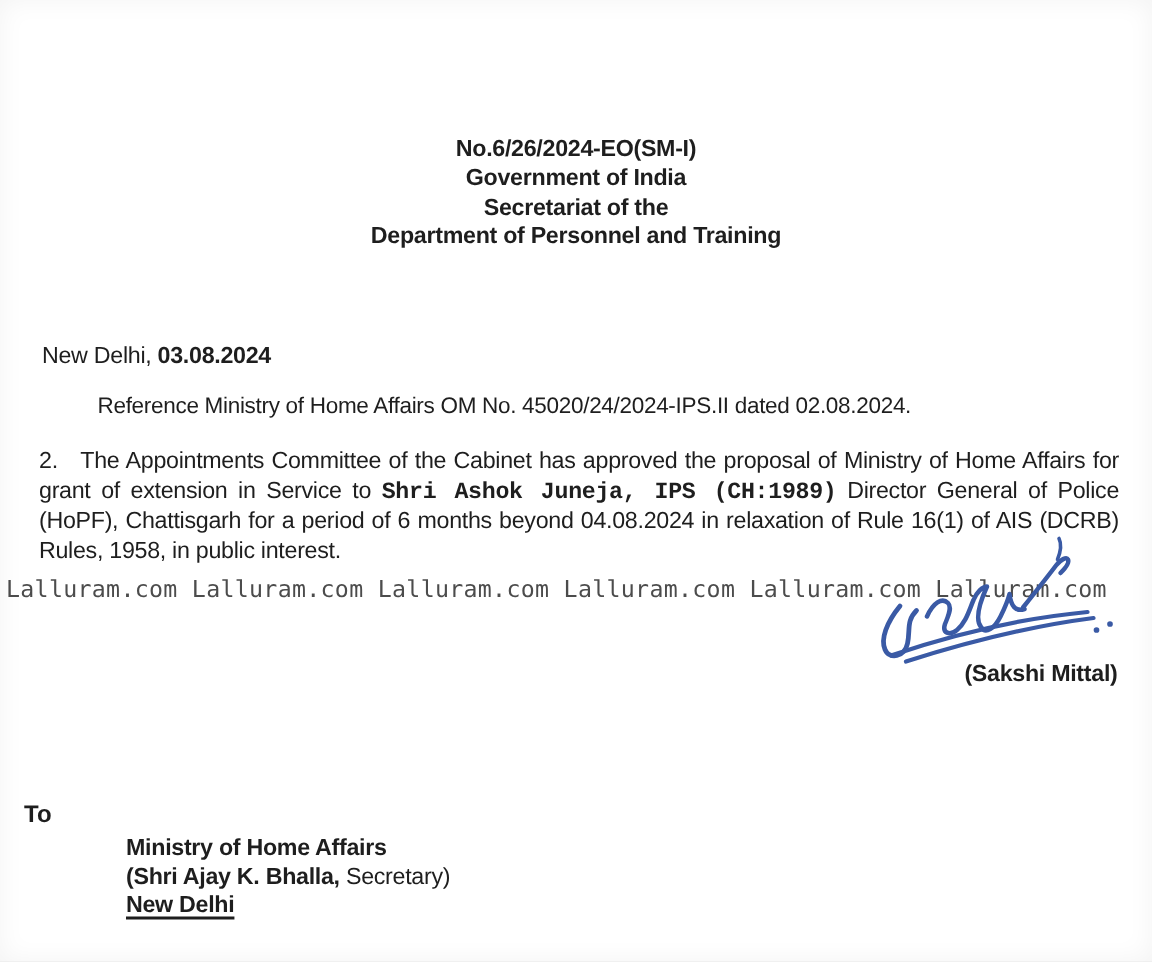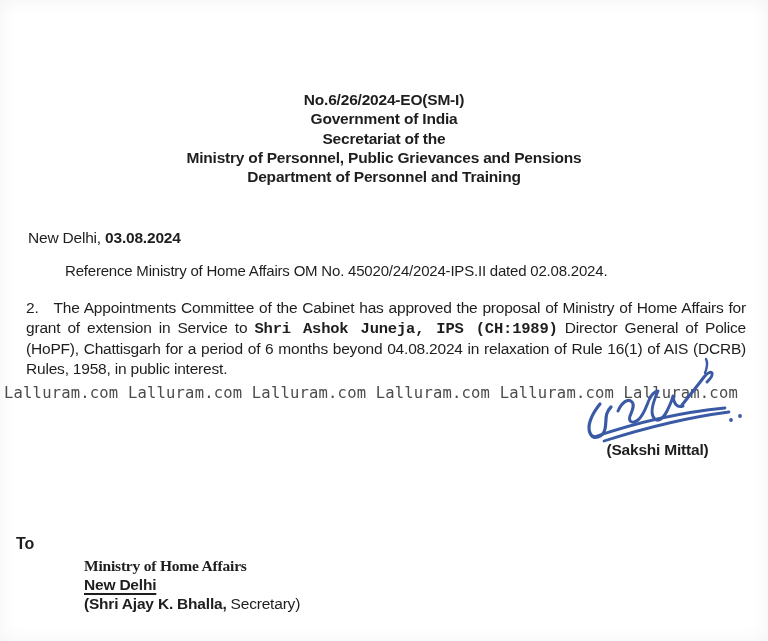--- a/index.html
+++ b/index.html
@@ -31,45 +31,44 @@
   .watermark{
     position:absolute;top:384px;left:4px;width:768px;
     font-family:"DejaVu Sans Mono",monospace;font-size:15.5px;color:#4c4c4c;
     white-space:nowrap;letter-spacing:0.2px;
   }
   .sig-svg{position:absolute;top:350px;left:578px;}
   .sig-block{
     position:absolute;top:440px;left:570px;width:175px;text-align:center;
     font-size:15.5px;line-height:20.5px;letter-spacing:-0.2px;
   }
-  .sig-block .sig-name{font-weight:700;}
+  .sig-block .sig-name{font-weight:700;text-align:right;}
   .to-label{
     position:absolute;top:535px;left:16px;font-weight:700;font-size:16px;
   }
   .addr-block{
     position:absolute;top:556px;left:84px;font-size:15.5px;line-height:19px;
     letter-spacing:-0.2px;
   }
-  .addr-block .org{font-weight:700;font-family:Liberation Serif, serif;}
+  .addr-block .org{font-weight:700;}
   .addr-block .person-bold{font-weight:700;}
   .addr-block .city{
     font-weight:700;text-decoration:underline;
     text-underline-offset:3px;text-decoration-thickness:1.5px;
   }
 </style>
 </head>
 <body>
 
 <div class="page">
 
   <div class="header-block">
     <div>No.6/26/2024-EO(SM-I)</div>
     <div>Government of India</div>
     <div>Secretariat of the</div>
-    <div>Ministry of Personnel, Public Grievances and Pensions</div>
     <div>Department of Personnel and Training</div>
   </div>
 
   <div class="dateline"><span>New Delhi, </span><span class="date">03.08.2024</span></div>
 
   <div class="reference">Reference Ministry of Home Affairs OM No. 45020/24/2024-IPS.II dated 02.08.2024.</div>
 
   <div class="para2"><span class="num">2.</span><span class="gap"></span><span>The Appointments Committee of the Cabinet has approved the proposal of Ministry of Home Affairs for grant of extension in Service to </span><span class="bold">Shri Ashok Juneja, IPS (CH:1989)</span><span> Director General of Police (HoPF), Chattisgarh for a period of 6 months beyond 04.08.2024 in relaxation of Rule 16(1) of AIS (DCRB) Rules, 1958, in public interest.</span></div>
 
   <div class="watermark">Lalluram.com Lalluram.com Lalluram.com Lalluram.com Lalluram.com Lalluram.com</div>
@@ -90,17 +89,17 @@
   </svg>
 
   <div class="sig-block">
     <div class="sig-name">(Sakshi Mittal)</div>
   </div>
 
   <div class="to-label">To</div>
 
   <div class="addr-block">
     <div class="org">Ministry of Home Affairs</div>
+    <div><span class="person-bold">(Shri Ajay K. Bhalla,</span><span> Secretary)</span></div>
     <div><span class="city">New Delhi</span></div>
-    <div><span class="person-bold">(Shri Ajay K. Bhalla,</span><span> Secretary)</span></div>
   </div>
 
 </div>
 
 </body></html>

